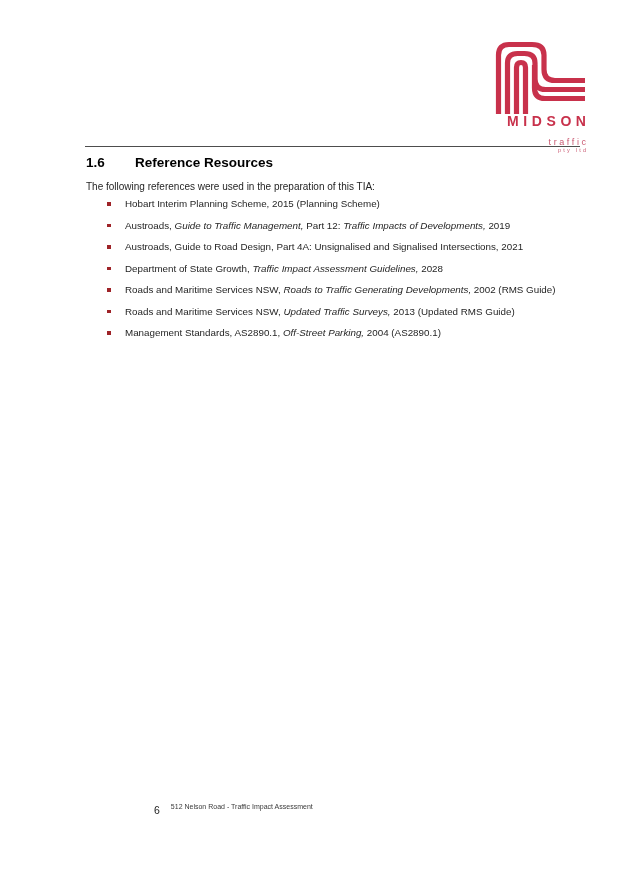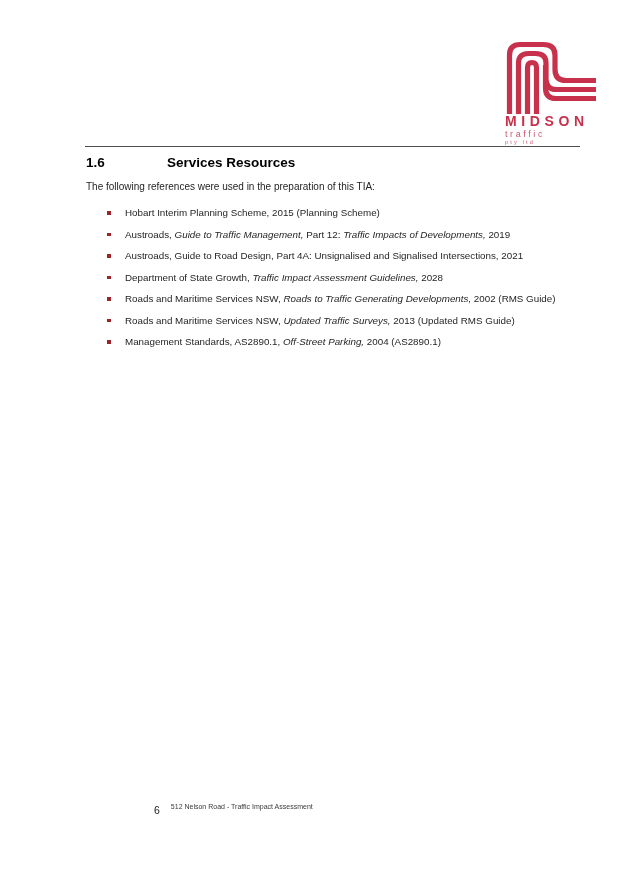--- a/index.html
+++ b/index.html
@@ -2,49 +2,48 @@
 <html style="--brand-red: #C8314B; --brand-light: #CA5A72; --bullet: #9E2328; --rule: #4d4d4d; --text: #1f1f1f; --footer-text: #3a3a3a;"><head>
 <meta charset="utf-8">
 <style>
   html,body { margin:0; padding:0; background:#fff; }
   .page {
     position:relative; width:622px; height:879px; background:#ffffff;
     font-family:"Liberation Sans","DejaVu Sans",sans-serif; overflow:hidden;
     color:var(--text,#1f1f1f);
   }
   
-  .logo-block { position:absolute; top:36px; right:25px; text-align:left; }
+  .logo-block { position:absolute; top:36px; right:36px; text-align:right; }
   .logo-mark { display:block; margin-left:auto; }
   .brand-name {
     color:var(--brand-red,#C8314B); font-weight:bold; font-size:14px;
     letter-spacing:4.6px; margin-right:-4.6px; margin-top:1px; line-height:13px;
   }
   .brand-sub {
     color:var(--brand-light,#CA5A72); font-size:9px; letter-spacing:2.6px;
-    margin-right:-2.6px; line-height:10px; margin-top:1px;
+    margin-right:-2.6px; line-height:10px; margin-top:9px;
   }
   .brand-sub2 {
     color:var(--brand-light,#CA5A72); font-size:5.5px; letter-spacing:2.2px;
     margin-right:-2.2px; line-height:7px;
   }
   
   .rule {
     position:absolute; top:146px; left:85px; width:495px; height:0;
     border:none; border-top:1.8px solid var(--rule,#4d4d4d); margin:0;
   }
   
   .content { position:absolute; left:86px; top:155px; width:494px; }
   h1.section-heading {
     display:flex; margin:0; font-size:13.5px; font-weight:bold; color:#000;
     line-height:16px;
-    gap:32px;
   }
   .h-num { width:49px; flex:0 0 49px; }
   p.intro { margin:9px 0 0 0; font-size:10px; line-height:13px; }
-  ul.refs { list-style:none; margin:14px 0 0 0; padding:0; }
+  ul.refs { list-style:none; margin:5px 0 0 0; padding:0; }
   ul.refs li {
     position:relative; padding-left:39px; font-size:9.8px; line-height:12px;
     margin-bottom:9.5px;
   }
   ul.refs li .bullet {
     position:absolute; left:21px; top:4px; width:3.5px; height:3.5px;
     background:var(--bullet,#9E2328);
   }
   ul.refs li em { font-style:italic; }
   
@@ -69,21 +68,21 @@
     <div class="brand-name">MIDSON</div>
     <div class="brand-sub">traffic</div>
     <div class="brand-sub2">pty ltd</div>
   </div>
 
   <hr class="rule">
 
   <div class="content">
     <h1 class="section-heading">
       <span class="h-num">1.6</span>
-      <span class="h-title">Services Resources</span>
+      <span class="h-title">Reference Resources</span>
     </h1>
     <p class="intro">The following references were used in the preparation of this TIA:</p>
     <ul class="refs">
         <li><span class="bullet"></span><span>Hobart Interim Planning Scheme, 2015 (Planning Scheme)</span></li>
         <li><span class="bullet"></span><span>Austroads, </span><em>Guide to Traffic Management,</em><span> Part 12: </span><em>Traffic Impacts of Developments,</em><span> 2019</span></li>
         <li><span class="bullet"></span><span>Austroads, Guide to Road Design, Part 4A: Unsignalised and Signalised Intersections, 2021</span></li>
         <li><span class="bullet"></span><span>Department of State Growth, </span><em>Traffic Impact Assessment Guidelines,</em><span> 2028</span></li>
         <li><span class="bullet"></span><span>Roads and Maritime Services NSW, </span><em>Roads to Traffic Generating Developments,</em><span> 2002 (RMS Guide)</span></li>
         <li><span class="bullet"></span><span>Roads and Maritime Services NSW, </span><em>Updated Traffic Surveys,</em><span> 2013 (Updated RMS Guide)</span></li>
         <li><span class="bullet"></span><span>Management Standards, AS2890.1, </span><em>Off-Street Parking,</em><span> 2004 (AS2890.1)</span></li>

